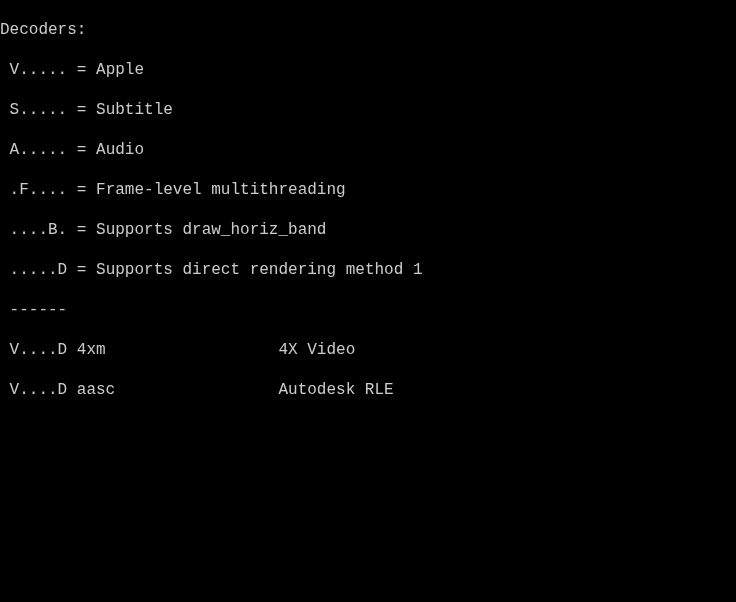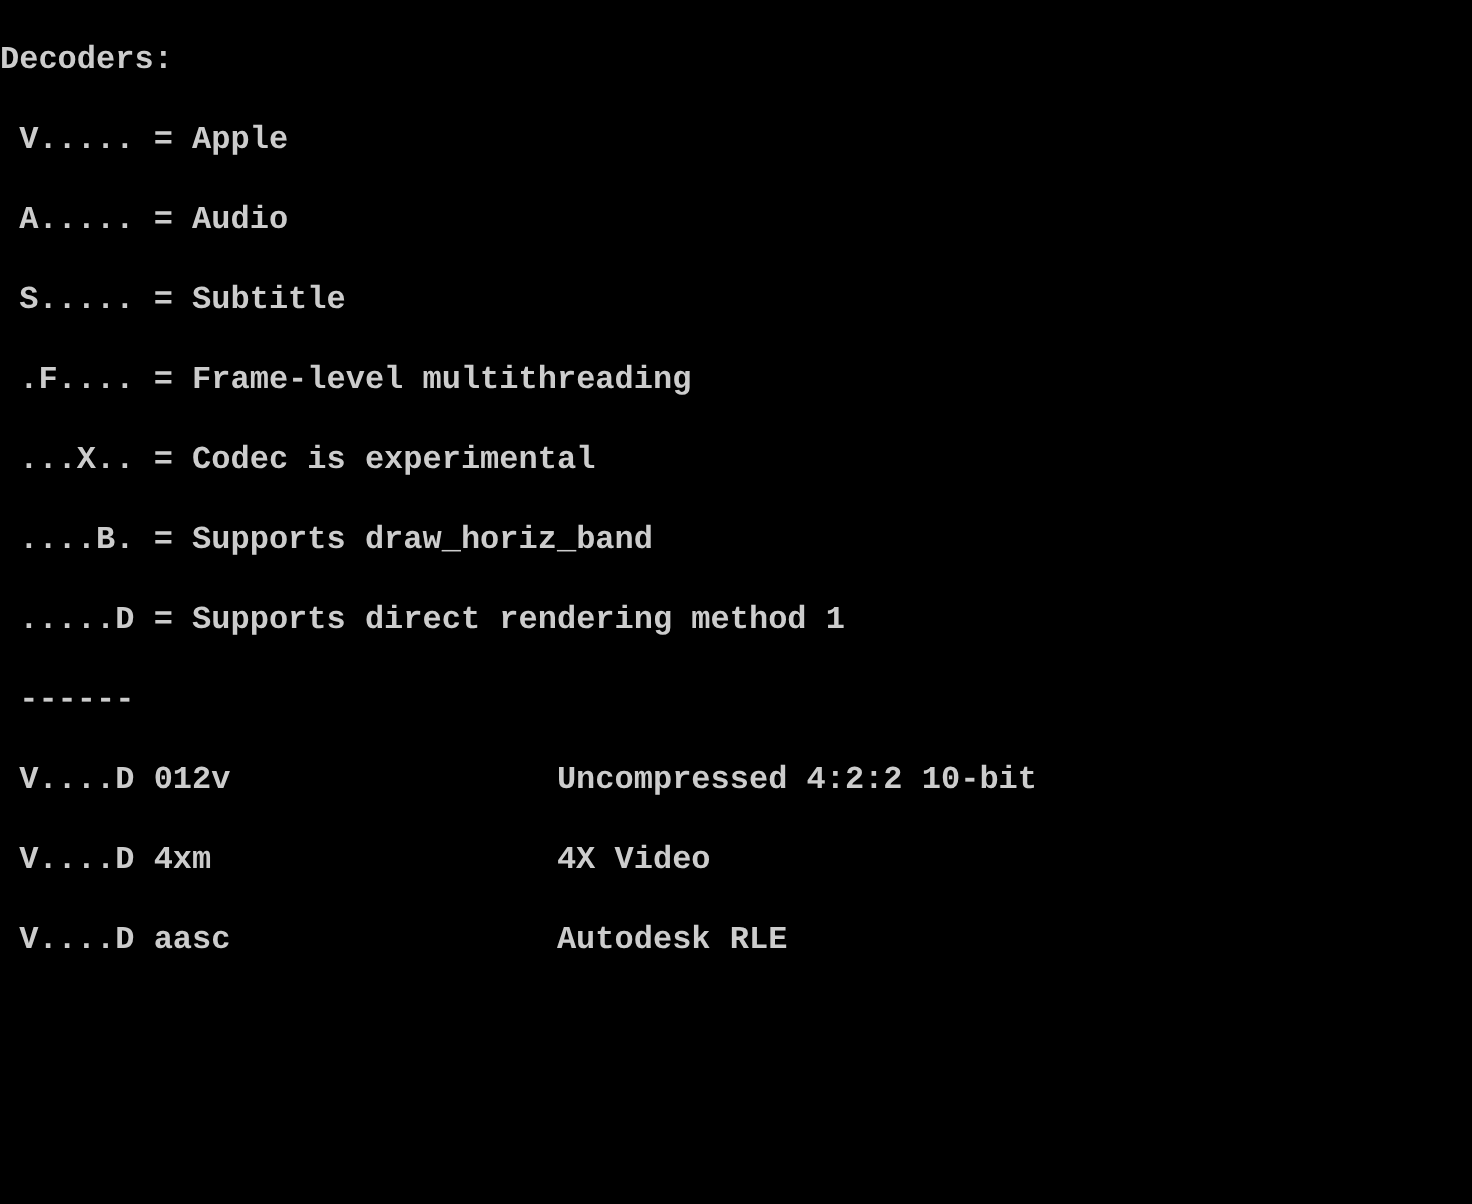--- a/index.html
+++ b/index.html
@@ -14,37 +14,34 @@
     height: 602px;
     overflow: hidden;
   }
   .terminal {
     white-space: pre;
     padding: 0;
   }
   .line {
     white-space: pre;
     height: 20px;
-    font-weight: bold;
   }
 </style>
 </head>
 <body>
 
 <div class="terminal">
 <div class="line">Decoders:</div>
 <div class="line"><span> V.....</span><span> = </span><span>Apple</span></div>
+<div class="line"><span> S.....</span><span> = </span><span>Subtitle</span></div>
 <div class="line"><span> A.....</span><span> = </span><span>Audio</span></div>
-<div class="line"><span> S.....</span><span> = </span><span>Subtitle</span></div>
 <div class="line"><span> .F....</span><span> = </span><span>Frame-level multithreading</span></div>
-<div class="line"><span> ...X..</span><span> = </span><span>Codec is experimental</span></div>
 <div class="line"><span> ....B.</span><span> = </span><span>Supports draw_horiz_band</span></div>
 <div class="line"><span> .....D</span><span> = </span><span>Supports direct rendering method 1</span></div>
 <div class="line"> ------</div>
-<div class="line"><span> V....D </span><span>012v                 </span><span>Uncompressed 4:2:2 10-bit</span></div>
 <div class="line"><span> V....D </span><span>4xm                  </span><span>4X Video</span></div>
 <div class="line"><span> V....D </span><span>aasc                 </span><span>Autodesk RLE</span></div>
 
 
 
 
 
 
 
 

